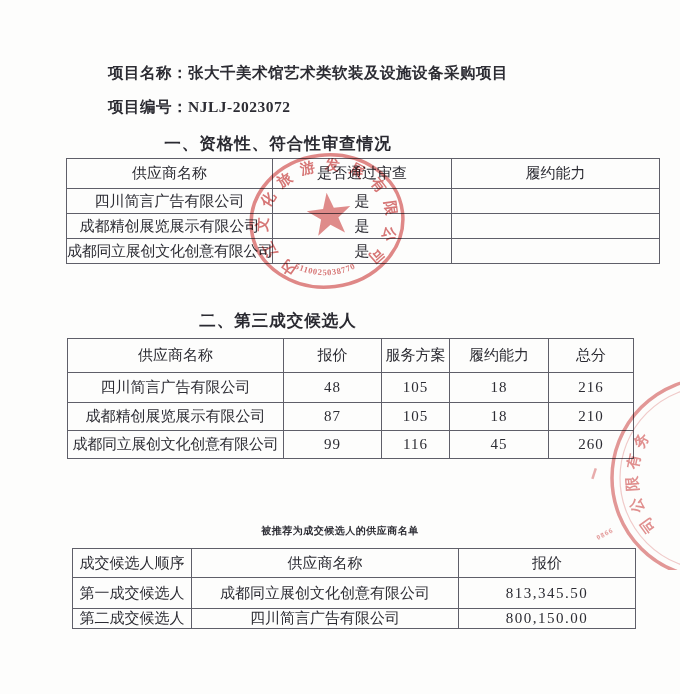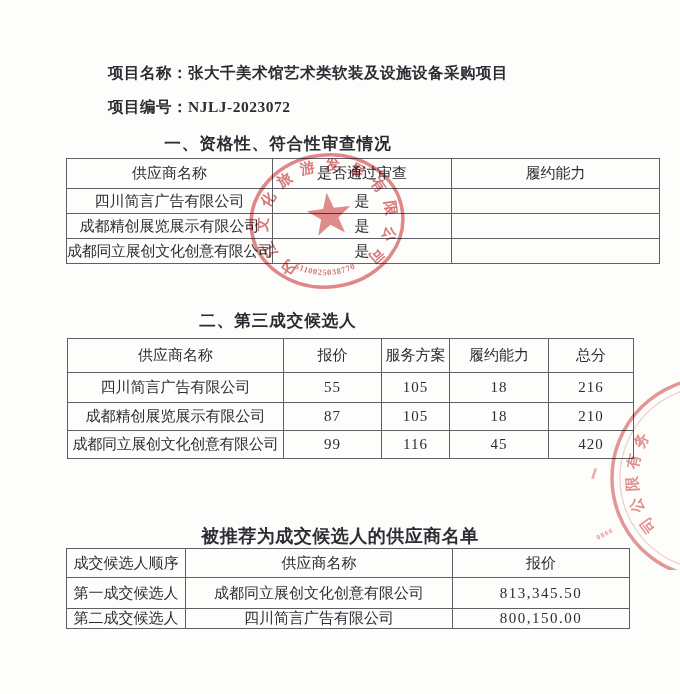--- a/index.html
+++ b/index.html
@@ -23,35 +23,35 @@
   .line-2 { top:97px; }
   .section-heading {
     position:absolute; left:0; width:556px; text-align:center;
     font-size:16.5px; font-weight:700; letter-spacing:1px; color:#2a2a31;
   }
   .h1 { top:133px; }
   .h2 { top:310px; }
   .h3 { top:501px; }
   .sub-heading {
     position:absolute; left:0; top:524px; width:680px; text-align:center;
-    font-size:18px; font-weight:700; letter-spacing:0.5px; color:#2d2d34;
+    font-size:10px; font-weight:700; letter-spacing:0.5px; color:#2d2d34;
   }
   table.doc-table {
     position:absolute; border-collapse:collapse; table-layout:fixed;
     background:transparent;
     padding-left:16px;
   }
   .doc-table td {
     border:1.5px solid #5f5f69; text-align:center; vertical-align:middle;
     font-size:15px; padding:0; white-space:nowrap; color:#2c2c33;
     overflow:visible;
   }
   .t1 { left:66px; top:158px; width:593px; }
   .t2 { left:67px; top:338px; width:566px; }
-  .t3 { left:66px; top:548px; width:563px;border-radius:21px; }
+  .t3 { left:72px; top:548px; width:563px;border-radius:21px; }
   .snug { font-size:14px; letter-spacing:-0.3px; }
   .yes-cell { padding-left:52px; }
   .num { letter-spacing:1px; }
   .price { letter-spacing:1.5px; }
   .stamp1 {
     position:absolute; left:227px; top:131px;
     transform:rotate(-7deg); z-index:3; pointer-events:none;
     mix-blend-mode:multiply;
   }
   .stamp2 {
@@ -119,38 +119,38 @@
     <tbody>
         <tr style="height:34px">
       <td>供应商名称</td>
       <td>报价</td>
       <td>服务方案</td>
       <td>履约能力</td>
       <td>总分</td>
     </tr>
     <tr style="height:30px">
       <td>四川简言广告有限公司</td>
-      <td class="num">55</td>
+      <td class="num">48</td>
       <td class="num">105</td>
       <td class="num">18</td>
       <td class="num">216</td>
     </tr>
     <tr style="height:28px">
       <td>成都精创展览展示有限公司</td>
       <td class="num">87</td>
       <td class="num">105</td>
       <td class="num">18</td>
       <td class="num">210</td>
     </tr>
     <tr style="height:28px">
       <td class="snug">成都同立展创文化创意有限公司</td>
       <td class="num">99</td>
       <td class="num">116</td>
       <td class="num">45</td>
-      <td class="num">420</td>
+      <td class="num">260</td>
     </tr>
   </tbody>
     </table>
 
   <div class="sub-heading">被推荐为成交候选人的供应商名单</div>
 
   <table class="doc-table t3">
     <colgroup>
         <col style="width:119px">
         <col style="width:267px">

